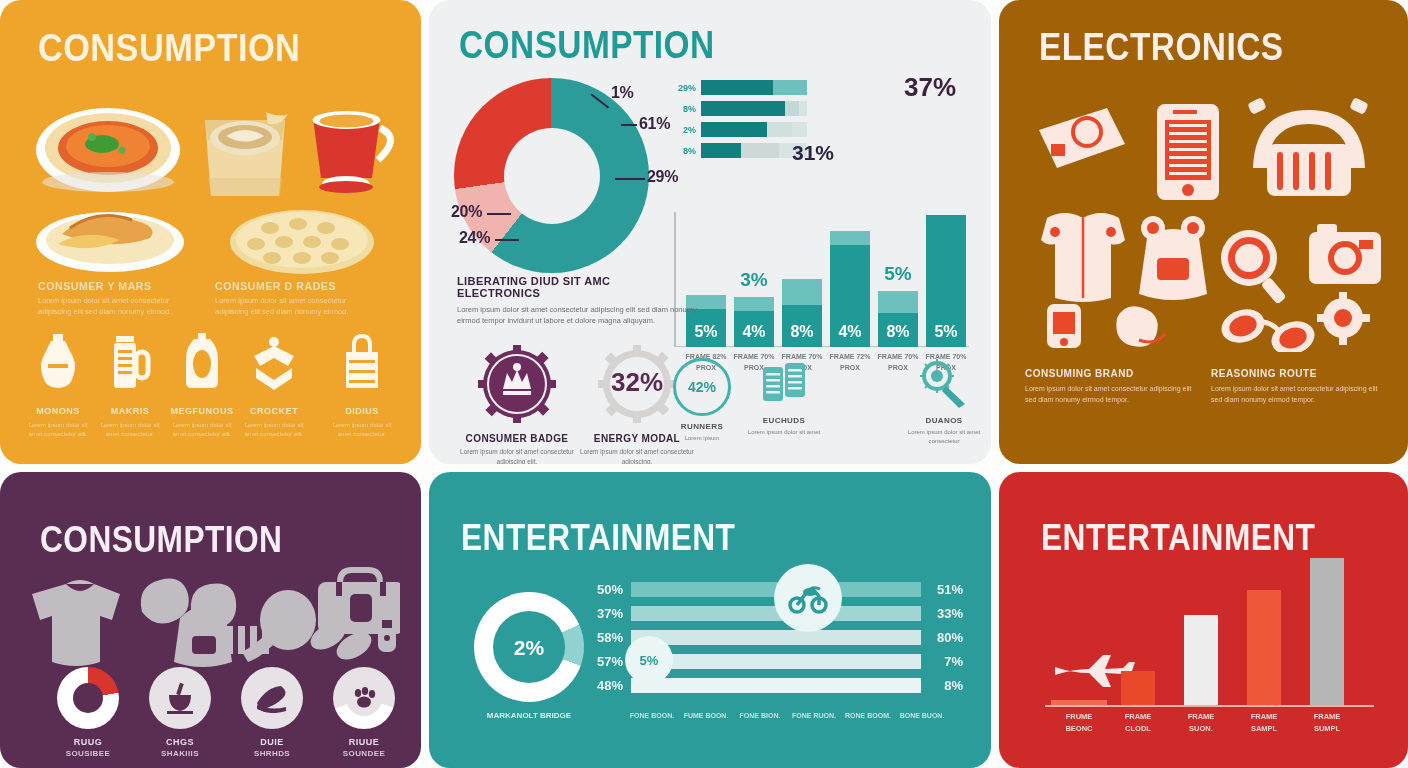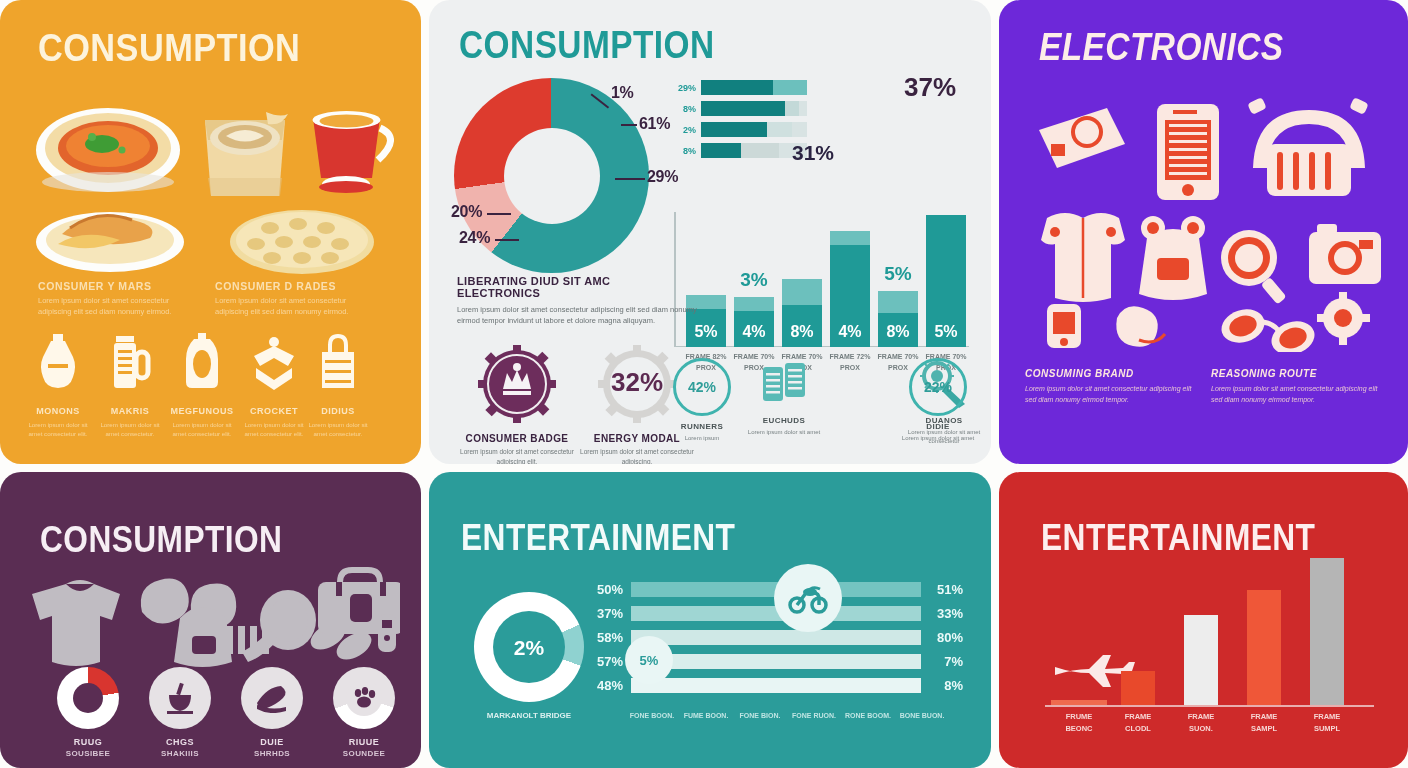--- a/index.html
+++ b/index.html
@@ -106,21 +106,21 @@
   .p2-blurb .bp{font-size:7.5px;line-height:1.5;color:#6a7274;filter:blur(.65px);}
   .badge-col{position:absolute;text-align:center;width:90px;}
   .ring{width:52px;height:52px;border-radius:50%;border:3px solid #3fb3ae;
     display:flex;align-items:center;justify-content:center;margin:0 auto;}
   .ring span{font-size:14px;font-weight:bold;color:#2f9d99;}
   .badge-col .bl{font-size:8px;font-weight:bold;color:#4a5456;letter-spacing:.4px;
     filter:blur(.6px);margin-top:6px;text-transform:uppercase;}
   .badge-col .bp{font-size:6px;line-height:1.55;color:#788183;filter:blur(.6px);margin-top:3px;}
 
   
-  .p3{background:#6d28d9;font-style:italic;}
+  .p3{background:#a16207;}
   .p3 .title{position:absolute;left:40px;top:28px;font-size:38px;color:#fdeee8;}
   .el-grid{position:absolute;left:22px;top:82px;width:372px;height:270px;}
   .p3-blurb{position:absolute;}
   .p3-blurb .bh{font-size:10px;font-weight:bold;color:#fde6de;letter-spacing:.5px;
     filter:blur(.65px);text-transform:uppercase;margin-bottom:5px;}
   .p3-blurb .bp{font-size:7px;line-height:1.55;color:#fbdcd2;opacity:.85;filter:blur(.65px);}
 
   
   .p4{background:#5a2d53;}
   .p4 .title{position:absolute;left:40px;top:50px;font-size:36px;color:#f6eef4;}
@@ -293,21 +293,21 @@
       <div class="ic">
         <svg width="48" height="56" viewBox="0 0 48 56">
             <circle cx="24" cy="8" r="5" fill="#fff8ea"></circle>
         <path d="M24 12 L44 22 L38 32 L24 24 L10 32 L4 22 Z" fill="#fff8ea"></path>
         <path d="M6 34 L24 46 L42 34 L42 44 L24 56 L6 44 Z" fill="#fff8ea"></path>
           </svg>
       </div>
       <div class="cl">CROCKET</div>
       <div class="cp">Lorem ipsum dolor sit amet consectetur elit.</div>
     </div>
-    <div class="icon-col" style="left:302px;top:332px;">
+    <div class="icon-col" style="left:326px;top:332px;">
       <div class="ic">
         <svg width="44" height="58" viewBox="0 0 44 58">
         <path d="M14 20 v-7 q0 -9 8 -9 q8 0 8 9 v7" stroke="#fff8ea" stroke-width="4" fill="none"></path>
         <rect x="6" y="20" width="32" height="36" fill="#fff8ea"></rect>
         <g fill="#efa42c">
               <rect x="9" y="28" width="26" height="3"></rect>
               <rect x="9" y="38" width="26" height="3"></rect>
         <rect x="9" y="48" width="26" height="3"></rect>
             </g>
           </svg>
@@ -513,27 +513,20 @@
               <line x1="29" y1="27" x2="32" y2="30"></line>
             <line x1="8" y1="30" x2="11" y2="27"></line>
               <line x1="29" y1="9" x2="32" y2="6"></line>
           </g>
           <path d="M29 28 L48 46 L42 50 L25 33 Z" fill="#3aa8a3"></path>
         </svg>
       </div>
       <div class="bl">DUANOS</div>
       <div class="bp">Lorem ipsum dolor sit amet consectetur</div>
     </div>
-    <div class="badge-col" style="left:462px;top:358px;left:auto;right:8px;">
-      <div class="ring">
-          <span>22%</span>
-        </div>
-      <div class="bl">DIDIE</div>
-      <div class="bp">Lorem ipsum dolor sit amet</div>
-    </div>
   </div>
 
   <div class="panel p3">
     <div class="title">ELECTRONICS</div>
 
     <div class="el-grid">
       <svg width="372" height="270" viewBox="0 0 372 270" fill="#fbe8e1">
         <g>
           <path d="M18 48 L86 26 L104 62 L36 86 Z"></path>
           <circle cx="66" cy="50" r="16" fill="#e8492b"></circle>

